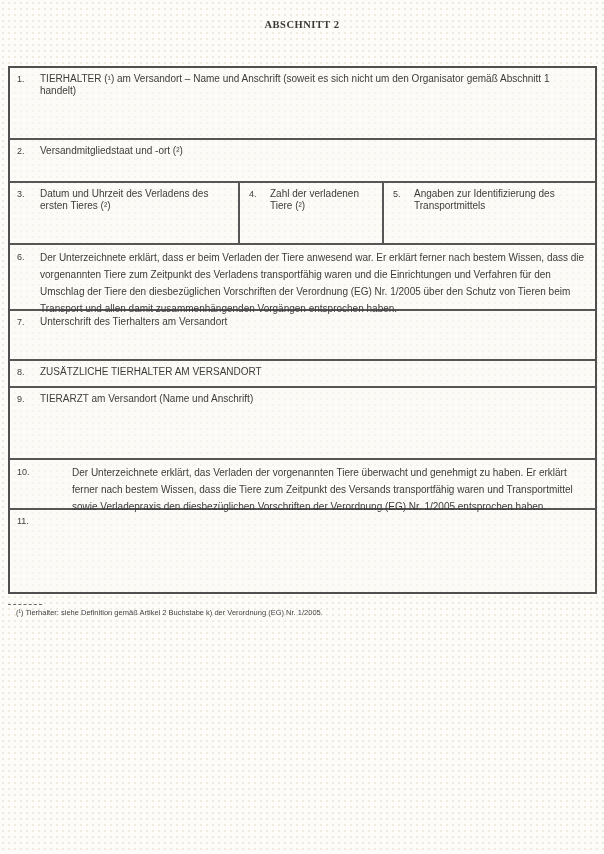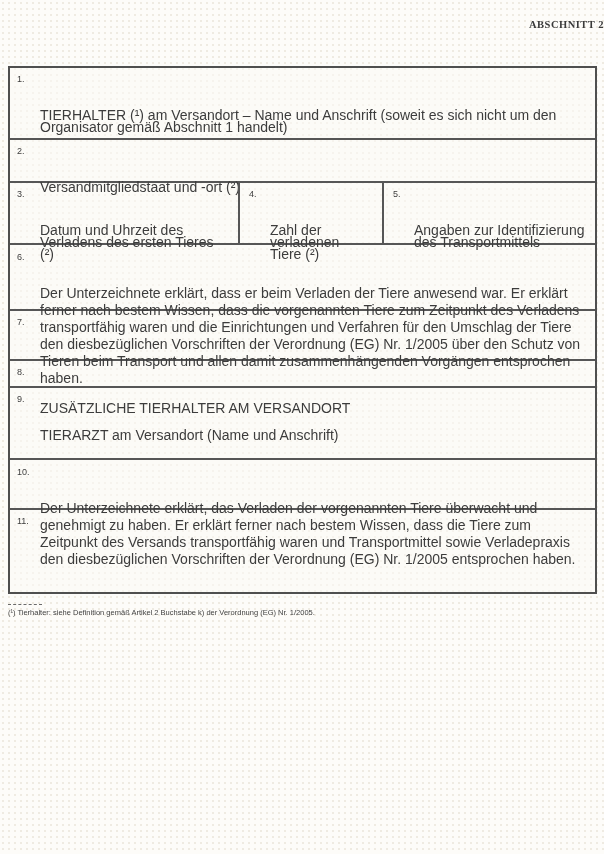--- a/index.html
+++ b/index.html
@@ -9,21 +9,21 @@
     background-image: radial-gradient(#efebe2 0.8px, rgba(0,0,0,0) 0.8px);
     background-size: 6px 6px;
     font-family: "Liberation Sans", sans-serif;
     color: #3c3c3c;
     overflow: hidden;
   }
   .page { position: relative; width: 604px; height: 854px; }
 
   .doc-title {
     position: absolute; top: 16px; left: 0; width: 604px;
-    text-align: right;
+    text-align: center;
     font-family: "Liberation Serif", serif;
     font-weight: bold;
     font-size: 10.5px;
     color: #3a3a3a;
     letter-spacing: 0.5px;
   }
   .doc-title .line { display: block; line-height: 18px; }
 
   .form-table {
     position: absolute;
@@ -43,55 +43,54 @@
   .num {
     flex: 0 0 30px;
     box-sizing: border-box;
     padding: 5px 0 0 7px;
     font-size: 9px;
     line-height: 12px;
   }
   .label {
     flex: 1;
     padding: 5px 10px 0 0;
-    font-size: 14px;
+    font-size: 10px;
     line-height: 12px;
-    margin-top: 36px;
   }
   .para { line-height: 17px; padding-top: 4px; }
 
   .h-r1  { height: 72px; }
   .h-r2  { height: 43px; }
   .h-r345{ height: 62px; }
   .h-r6  { height: 66px; }
   .h-r7  { height: 50px; }
   .h-r8  { height: 27px; }
   .h-r9  { height: 72px; }
-  .h-r10 { height: 50px; }
+  .h-r10 { height: 50px; gap: 32px; }
   .h-r11 { height: 82px; }
 
   .col-3 { flex: 0 0 230px; border-right: 2px solid #565656; height: 100%; }
   .col-4 { flex: 0 0 144px; border-right: 2px solid #565656; height: 100%; }
   .col-5 { flex: 1; height: 100%; }
   .col-4 .num, .col-5 .num { padding-left: 9px; }
 
   .footnotes {
     position: absolute;
     left: 8px; top: 604px;
     width: 560px;
     font-size: 7.5px;
     line-height: 10.5px;
     color: #424242;
   }
   .footnote-separator {
     width: 34px; height: 0;
     border-top: 1px dashed #6a6a6a;
     margin-bottom: 3px;
   }
-  .footnote { white-space: nowrap; }
+  .footnote { white-space: nowrap; margin-left: 8px; }
 </style>
 </head>
 <body>
 
 <div class="page">
 
   <div class="doc-title">
     <span class="line">ABSCHNITT 2</span>
   </div>
 
@@ -122,20 +121,21 @@
       </div>
     </div>
 
     <div class="row h-r6">
       <span class="num para">6.</span>
       <span class="label para">Der Unterzeichnete erklärt, dass er beim Verladen der Tiere anwesend war. Er erklärt ferner nach bestem Wissen, dass die vorgenannten Tiere zum Zeitpunkt des Verladens transportfähig waren und die Einrichtungen und Verfahren für den Umschlag der Tiere den diesbezüglichen Vorschriften der Verordnung (EG) Nr. 1/2005 über den Schutz von Tieren beim Transport und allen damit zusammenhängenden Vorgängen entsprochen haben.</span>
     </div>
 
     <div class="row h-r7">
       <span class="num">7.</span>
+      <span class="label">Unterschrift des Tierhalters am Versandort</span>
     </div>
 
     <div class="row h-r8">
       <span class="num">8.</span>
       <span class="label">ZUSÄTZLICHE TIERHALTER AM VERSANDORT</span>
     </div>
 
     <div class="row h-r9">
       <span class="num">9.</span>
       <span class="label">TIERARZT am Versandort (Name und Anschrift)</span>

